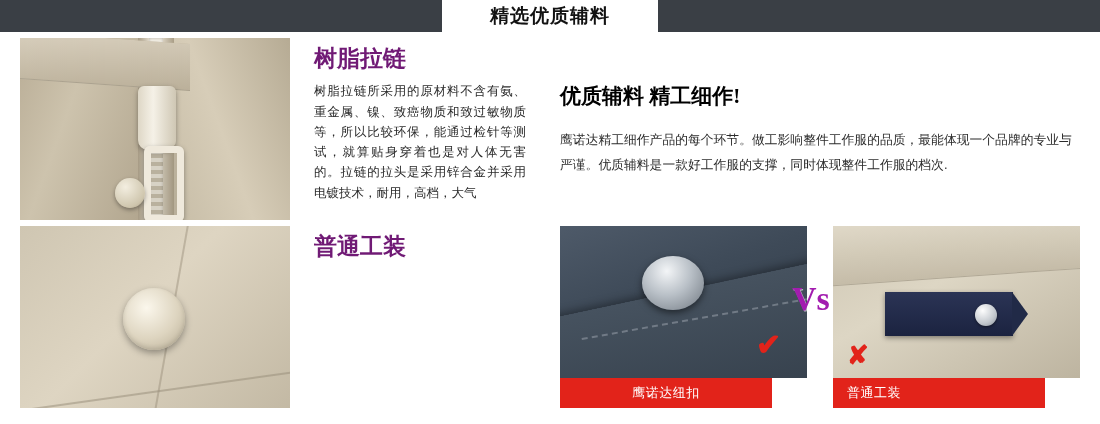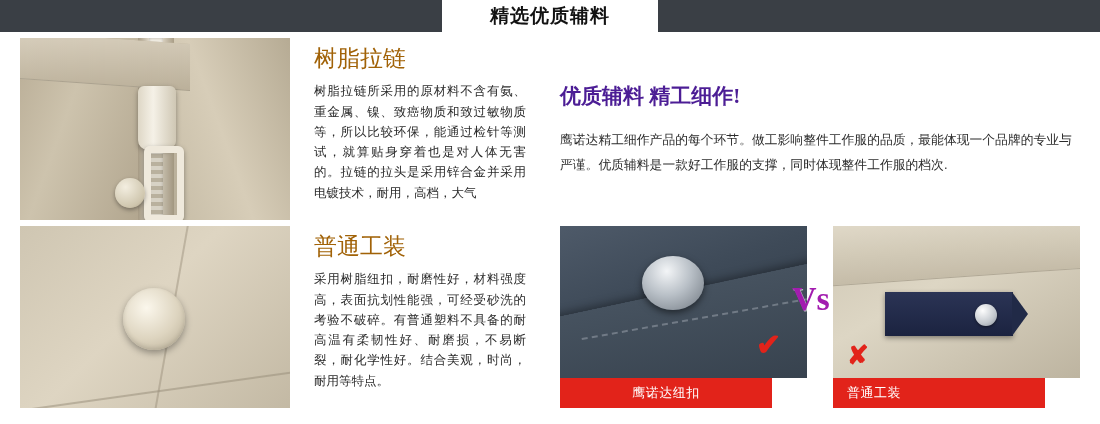--- a/index.html
+++ b/index.html
@@ -163,43 +163,43 @@
   
   .textblock {
     position: absolute;
     top: 0;
     width: 232px;
     height: 182px;
     padding-left: 20px;
     box-sizing: border-box;
   }
   .tb-title {
-    color: #a16207;
+    color: #701a75;
     font-size: 23px;
-    font-weight: normal;
+    font-weight: bold;
     margin: 8px 0 10px 0;
     line-height: 1.1;
   }
   .tb-body {
     font-size: 12.5px;
     color: #2b2b2b;
     line-height: 1.62;
     text-align: justify;
   }
 
   
   .intro {
     position: absolute;
     left: 540px; top: 0;
     width: 520px; height: 182px;
   }
   .intro-title {
     font-size: 21px;
     font-weight: bold;
-    color: #4c1d95;
+    color: #000000;
     margin: 44px 0 18px 0;
     font-family: "Liberation Serif", serif;
   }
   .intro-body {
     font-size: 12.8px;
     color: #2b2b2b;
     line-height: 1.95;
   }
 
   
@@ -369,21 +369,20 @@
   <div class="row2">
 
     <div class="photo photo-snap">
       <div class="s-seam"></div>
       <div class="s-seam2"></div>
       <div class="s-button"></div>
     </div>
 
     <div class="textblock" style="left:274px;">
       <div class="tb-title">普通工装</div>
-      <div class="tb-body">采用树脂纽扣，耐磨性好，材料强度高，表面抗划性能强，可经受砂洗的考验不破碎。有普通塑料不具备的耐高温有柔韧性好、耐磨损，不易断裂，耐化学性好。结合美观，时尚，耐用等特点。</div>
     </div>
 
     <div class="card card-good">
       <div class="card-photo">
         <div class="good-bg"></div>
         <div class="good-fold"></div>
         <div class="good-stitch"></div>
         <div class="good-snap"></div>
         <div class="check-mark">✔</div>
       </div>

